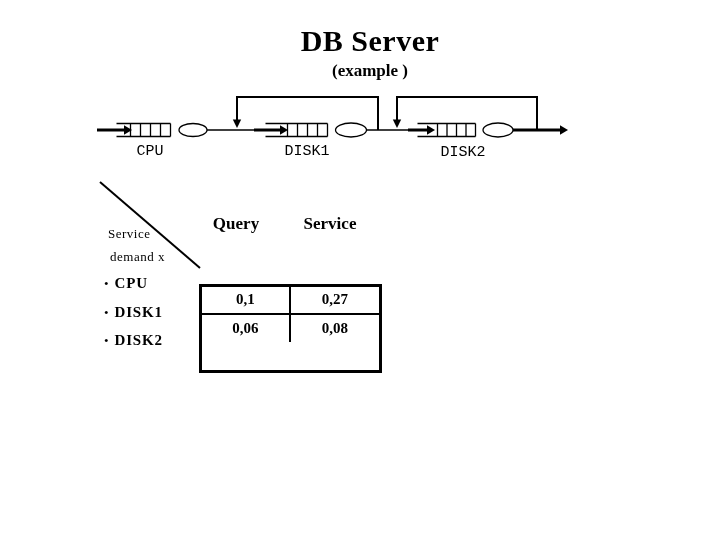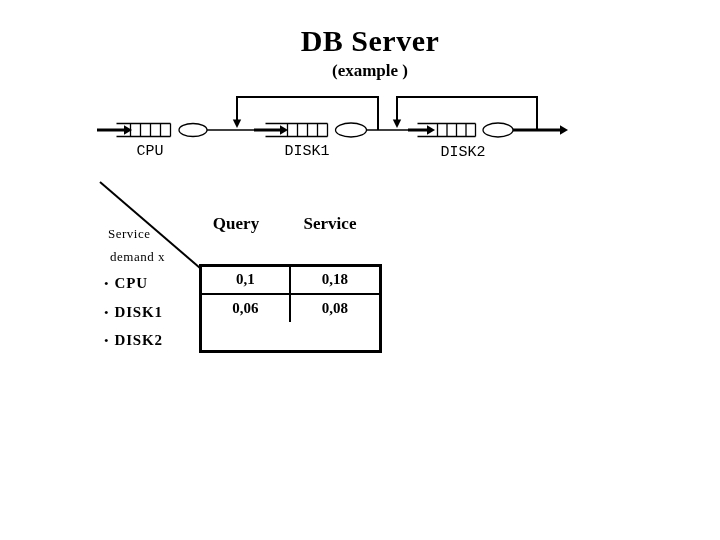--- a/index.html
+++ b/index.html
@@ -46,21 +46,21 @@
     position: absolute; left: 104px;
     display: flex; align-items: center; height: 15px;
     font-size: 15px; font-weight: bold; letter-spacing: 0.8px;
     white-space: nowrap;
   }
   .row-label .bullet {
     font-size: 13px; font-weight: normal; letter-spacing: 0;
     margin-right: 6px;
   }
   .demand-table {
-    position: absolute; left: 199px; top: 264px;
+    position: absolute; left: 199px; top: 284px;
     width: 183px; height: 89px;
     box-sizing: border-box;
     border: 3px solid #000;
     display: grid;
     grid-template-columns: 1fr 1fr;
     grid-template-rows: 1fr 1fr 1fr;
   }
   .demand-table .cell {
     display: flex; align-items: center; justify-content: center;
     font-size: 15px; font-weight: bold;
@@ -147,20 +147,20 @@
     <span class="bullet">•</span>
     <span>DISK1</span>
   </div>
   <div class="row-label" style="top:333px;">
     <span class="bullet">•</span>
     <span>DISK2</span>
   </div>
 
   <div class="demand-table">
     <div class="cell c1 rdiv">0,1</div>
-    <div class="cell rdiv">0,18</div>
+    <div class="cell rdiv">0,27</div>
     <div class="cell c1">0,06</div>
     <div class="cell">0,08</div>
   </div>
 
   <div class="page-number">10</div>
 
 </div>
 
 </body></html>

